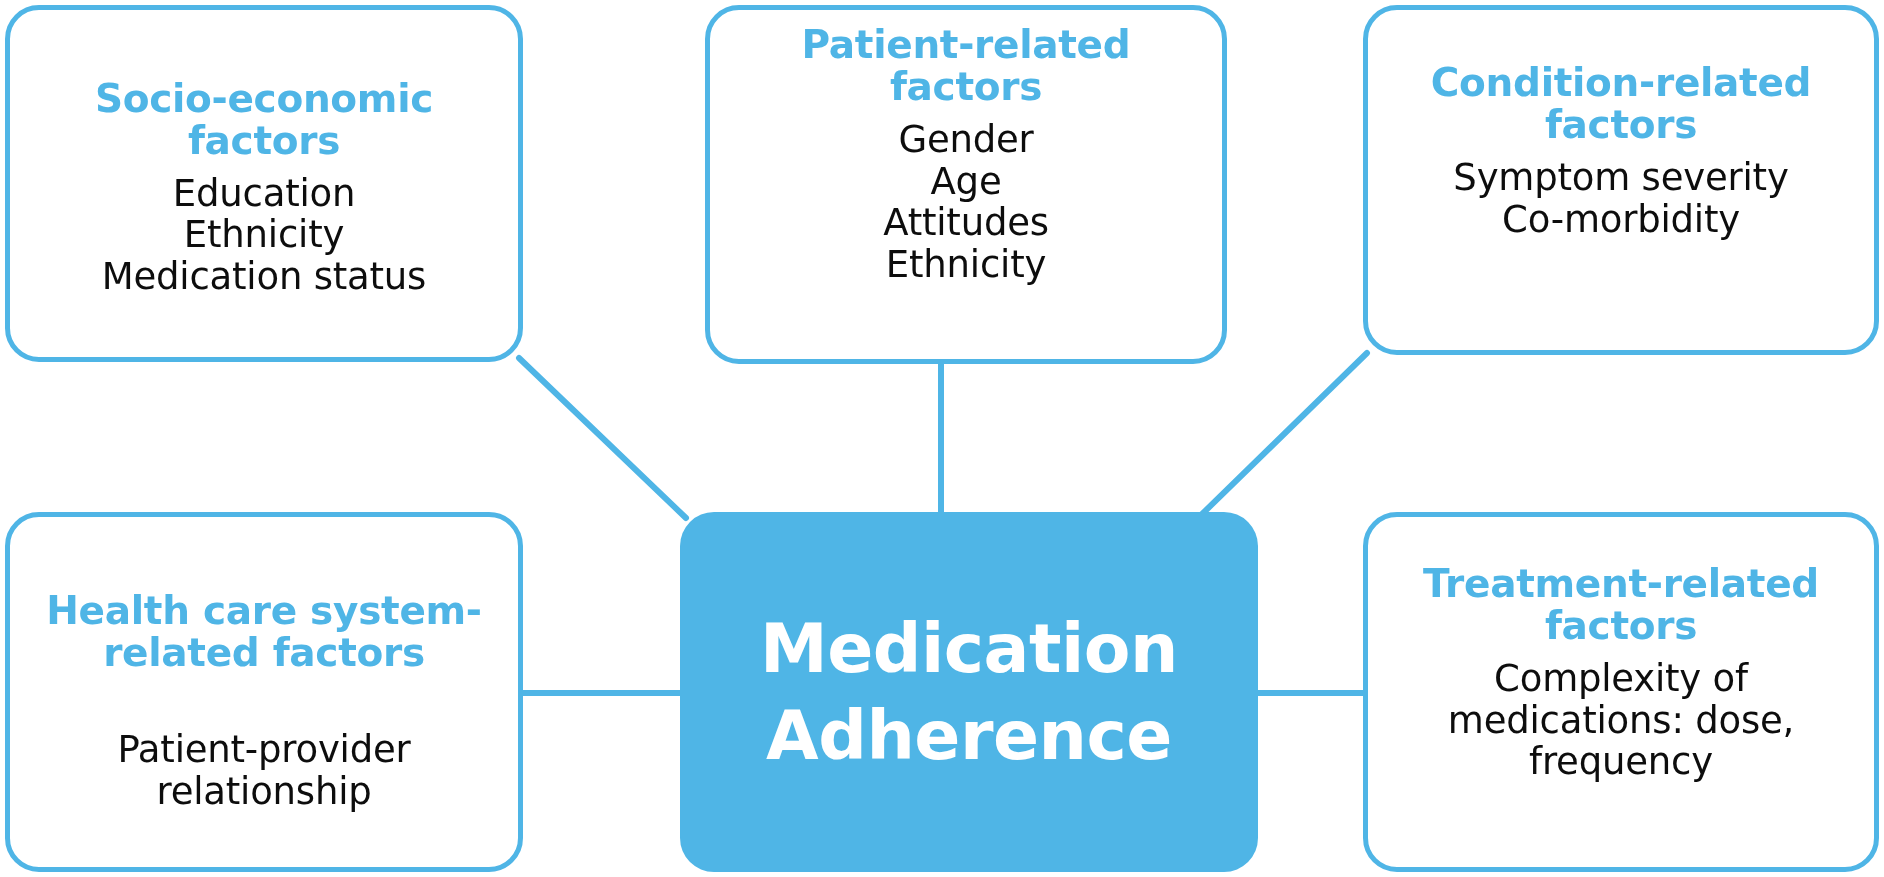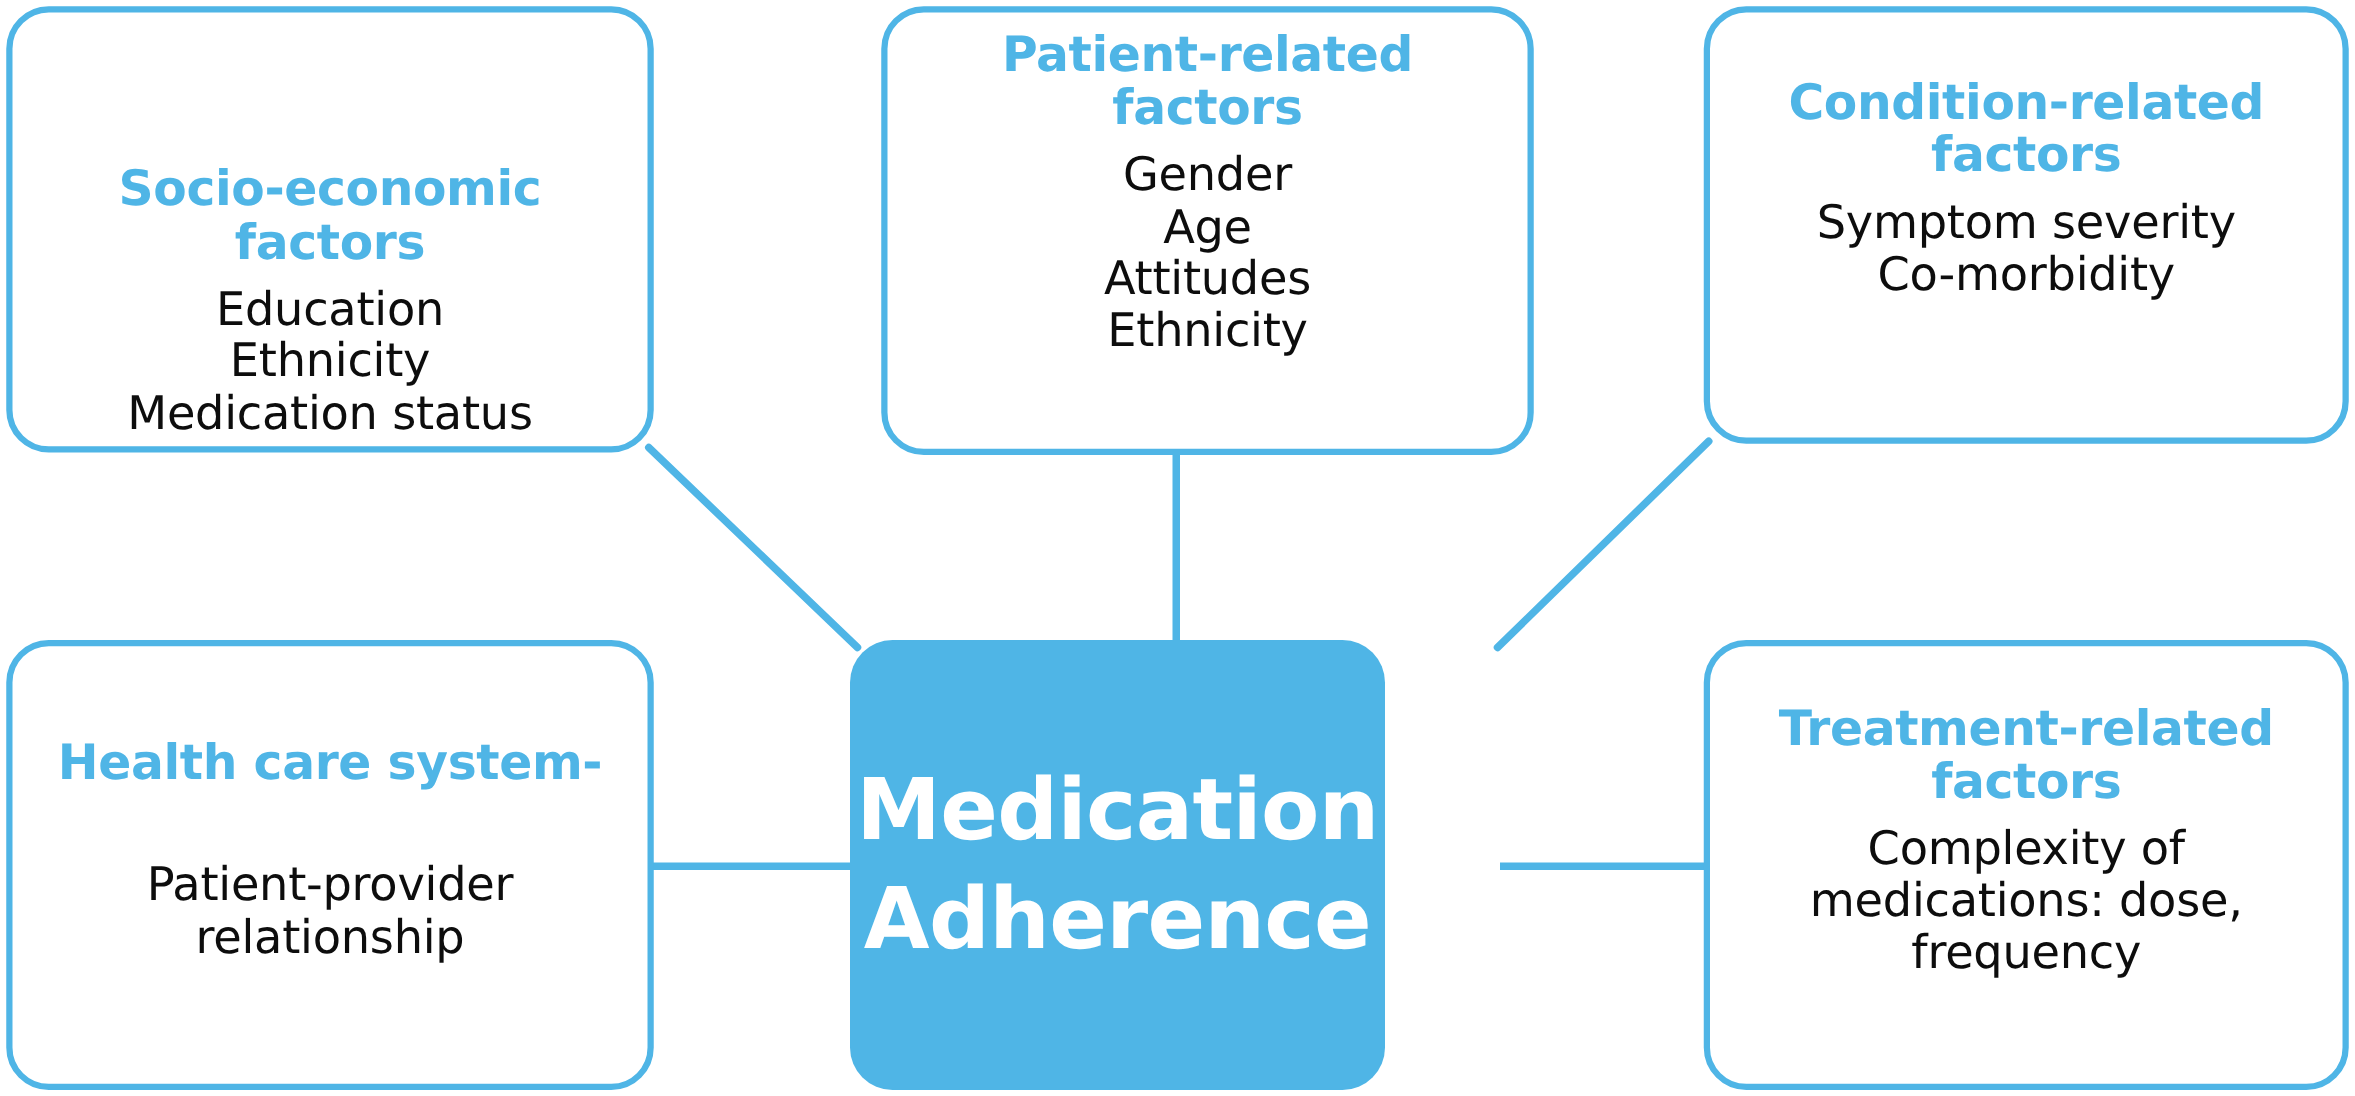--- a/index.html
+++ b/index.html
@@ -55,21 +55,21 @@
     color: #0d0d0d;
     font-size: 37px;
     line-height: 1.12;
     letter-spacing: -0.2px;
     font-weight: 400;
   }
 
   
   #node-socio-economic {
     left: 5px; top: 5px; width: 518px; height: 357px;
-    justify-content: flex-end;
+    justify-content: center;
     padding-top: 14px;
   }
   #node-patient {
     left: 680px; top: 5px; width: 522px; height: 359px;
     justify-content: flex-start;
     padding-top: 14px;
     margin-left: 25px;
   }
   #node-condition {
     left: 1363px; top: 5px; width: 516px; height: 350px;
@@ -81,21 +81,21 @@
     justify-content: flex-start;
     padding-top: 73px;
     gap: 44px;
   }
   #node-treatment {
     left: 1363px; top: 512px; width: 516px; height: 360px;
     justify-content: flex-start;
     padding-top: 46px;
   }
   #node-center {
-    left: 680px; top: 512px; width: 428px; height: 360px;
+    left: 680px; top: 512px; width: 578px; height: 360px;
     border: none;
     background: #4FB5E6;
     border-radius: 34px;
     justify-content: center;
     padding: 12px;
   }
   .center-title {
     color: #ffffff;
     font-weight: bold;
     font-size: 68px;
@@ -149,20 +149,21 @@
     </div>
     <div class="node-items">
       <div class="node-item">Symptom severity</div>
       <div class="node-item">Co-morbidity</div>
     </div>
   </div>
 
   <div class="node" id="node-health-care">
     <div class="node-title">
       <div>Health care system-</div>
+      <div>related factors</div>
     </div>
     <div class="node-items">
       <div class="node-item">Patient-provider</div>
       <div class="node-item">relationship</div>
     </div>
   </div>
 
   <div class="node" id="node-treatment">
     <div class="node-title">
       <div>Treatment-related</div>

